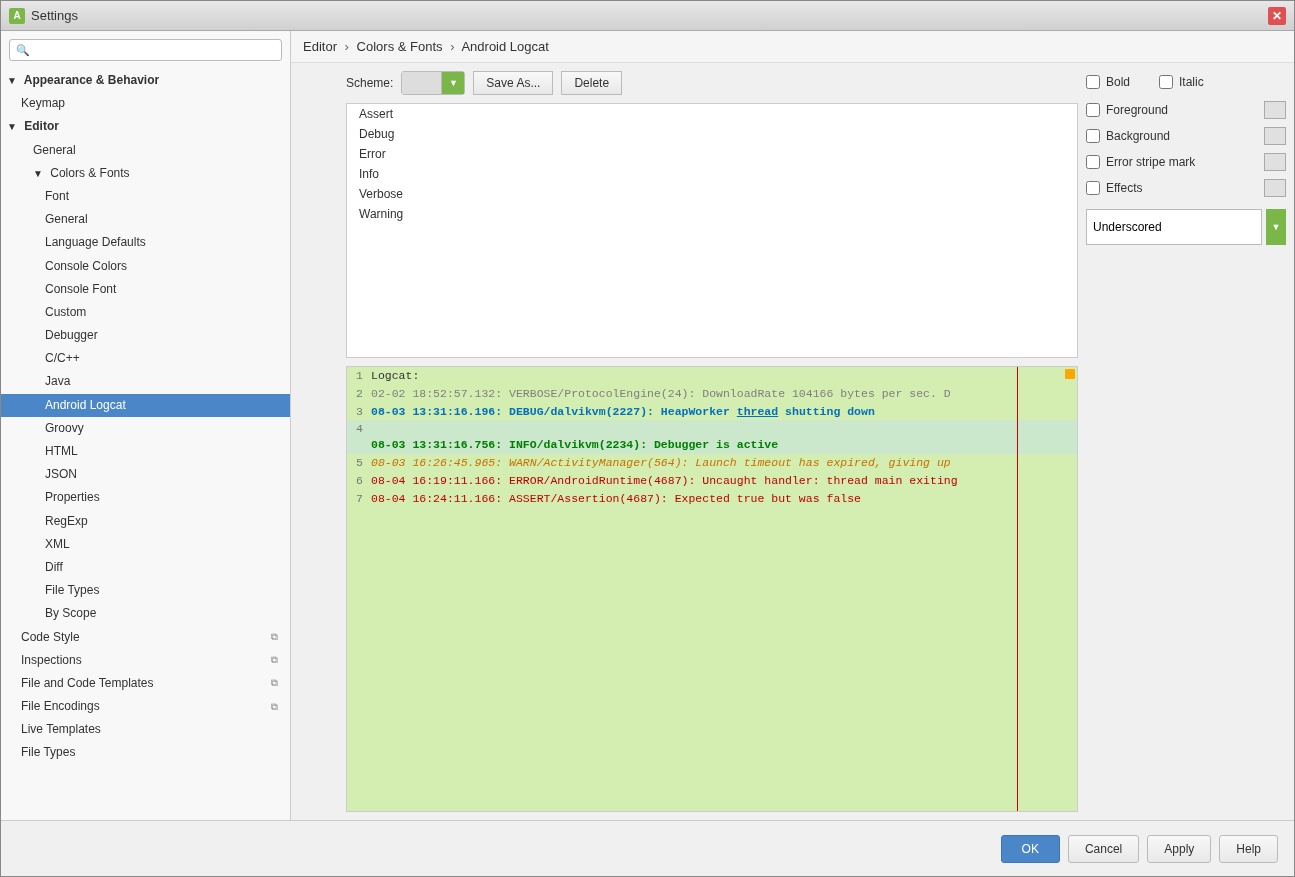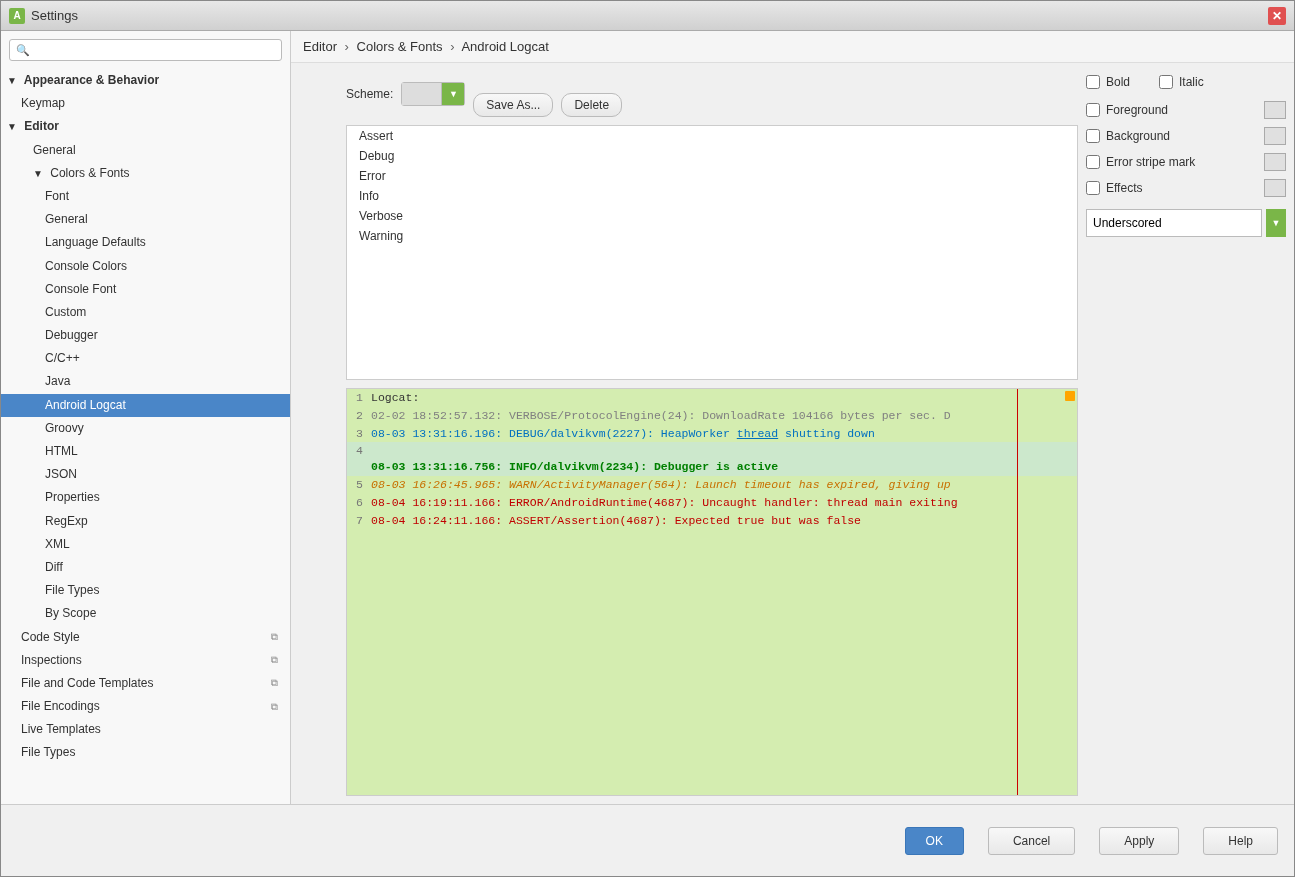--- a/index.html
+++ b/index.html
@@ -193,25 +193,24 @@
       justify-content: center;
       color: white;
       font-size: 9px;
       cursor: pointer;
     }
     .btn {
       height: 24px;
       padding: 0 12px;
       border: 1px solid #bbb;
       background: linear-gradient(to bottom, #f8f8f8, #e8e8e8);
-      border-radius: 10px;
-      cursor: pointer;
-      font-size: 12px;
-      color: #333;
-      margin-top: 22px;
+      border-radius: 0;
+      cursor: pointer;
+      font-size: 12px;
+      color: #333;
     }
     
     .category-list {
       background: white;
       border: 1px solid #ccc;
       flex-shrink: 0;
       height: 255px;
       overflow-y: auto;
     }
     .category-item {
@@ -244,21 +243,21 @@
       color: #777;
       min-width: 16px;
       text-align: right;
       margin-right: 8px;
       padding-left: 4px;
       flex-shrink: 0;
       user-select: none;
     }
     .line-content { flex: 1; overflow: hidden; }
     .c-verbose { color: #808080; }
-    .c-debug { color: #0070c0; }
+    .c-debug { color: #0070c0; font-weight: bold; }
     .c-info { color: #008000; font-weight: bold; margin-top: 16px; }
     .c-info-line { background: #cce8cc; display: flex; white-space: nowrap; line-height: 1.55; }
     .c-warn { color: #c87000; font-style: italic; }
     .c-error { color: #c00000; }
     .c-assert { color: #c00000; }
     .vertical-line {
       position: absolute;
       top: 0; bottom: 0;
       left: 670px;
       width: 1px;
@@ -305,61 +304,61 @@
       display: flex;
       align-items: center;
       gap: 4px;
       margin-top: 4px;
     }
     .effects-dropdown {
       display: flex;
       align-items: center;
       border: 1px solid #bbb;
       background: white;
-      height: 28px;
+      height: 36px;
       flex: 1;
       font-size: 12px;
       padding-left: 6px;
     }
     .effects-dropdown-arrow {
       width: 20px;
       height: 100%;
       background: #7ab648;
       display: flex;
       align-items: center;
       justify-content: center;
       color: white;
       font-size: 9px;
       cursor: pointer;
     }
     
     .bottom-bar {
-      height: 72px;
+      height: 56px;
       border-top: 1px solid #ccc;
       background: #f0f0f0;
       display: flex;
       align-items: center;
       justify-content: flex-end;
       padding: 0 16px;
-      gap: 24px;
+      gap: 8px;
       flex-shrink: 0;
     }
     .btn-ok {
       height: 28px;
       padding: 0 20px;
       background: #4a86c8;
       border: 1px solid #3a76b8;
       border-radius: 3px;
       color: white;
       font-size: 12px;
       cursor: pointer;
     }
     .btn-cancel, .btn-apply, .btn-help {
       height: 28px;
-      padding: 0 24px;
+      padding: 0 16px;
       background: linear-gradient(to bottom, #f8f8f8, #e8e8e8);
       border: 1px solid #bbb;
       border-radius: 3px;
       font-size: 12px;
       cursor: pointer;
       color: #333;
     }
     .scrollbar-h {
       height: 10px;
       background: #ddd;

